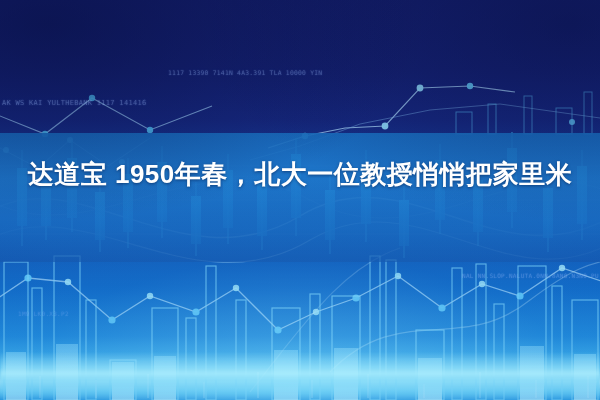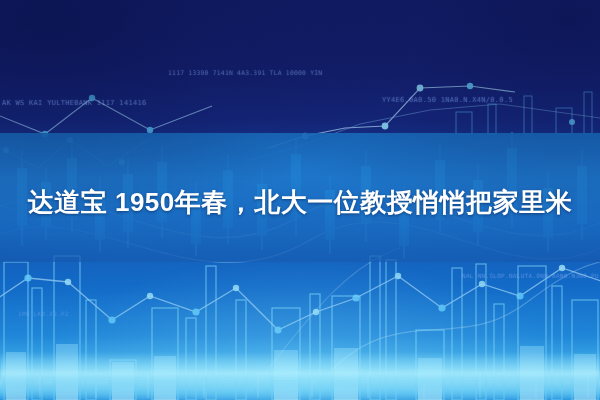--- a/index.html
+++ b/index.html
@@ -97,21 +97,21 @@
     top: 152px;
     width: 600px;
     text-align: center;
     color: #ffffff;
     font-size: 26px;
     font-weight: bold;
     line-height: 44px;
     letter-spacing: .5px;
     text-shadow: 0 1px 3px rgba(5,25,70,.55);
   }
-  .headline .ln { display: block; white-space: nowrap; margin-top: 28px; }
+  .headline .ln { display: block; white-space: nowrap; }
 </style>
 </head>
 <body>
 
 <div id="banner">
 
   <div class="layer bg-base"></div>
 
   <svg class="art" width="600" height="400" viewBox="0 0 600 400">
     <defs>
@@ -294,21 +294,20 @@
       <line x1="588" y1="376" x2="588" y2="398"></line>
     </g>
   </svg>
 
   <div class="layer bg-band"></div>
   <div class="layer bg-vignette"></div>
   <div class="layer bg-glow"></div>
 
   <div class="wm w1">AK WS KAI YULTHEBANK 1117 141416</div>
   <div class="wm w2">1117 13390 7141N 4A3.391 TLA 10000 YIN</div>
-  <div class="wm w3">YY4E6.0A0.50 1NA0.N.X4N/8.0.5</div>
   <div class="wm w4">NAL NN.SLOP.NALUTA.0NN.8AN0.N3N0.PU</div>
   <div class="wm w5">1M9 LK0.X3.P2</div>
 
   <div class="headline">
     <span class="ln">达道宝 1950年春，北大一位教授悄悄把家里米</span>
   </div>
 
 </div>
 
 </body></html>

